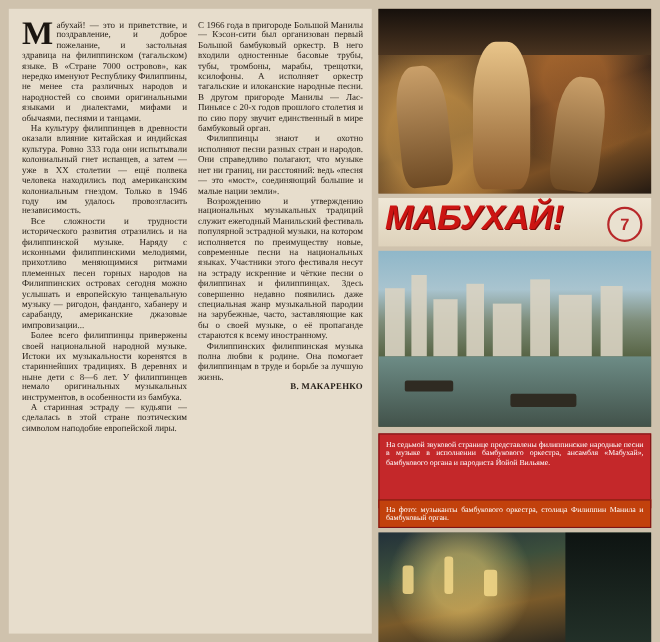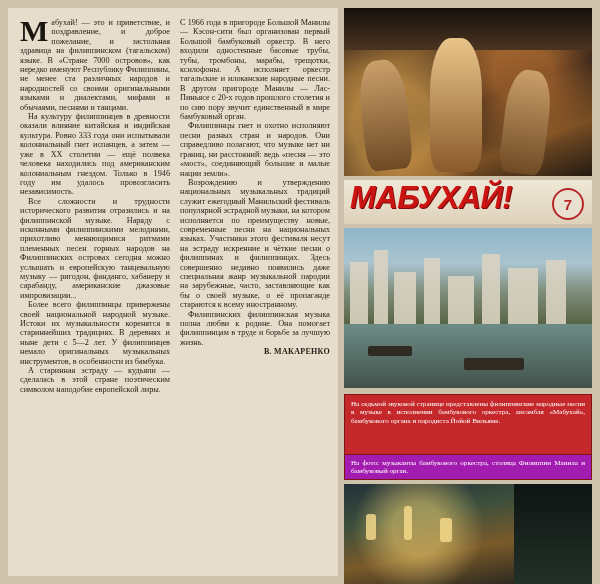--- a/index.html
+++ b/index.html
@@ -106,21 +106,21 @@
     background:#c4282a;color:#fff;
     border:1px solid #7d1416;
     box-sizing:border-box;
     padding:5px 6px;
     font-size:7.1px;line-height:8.4px;
     text-align:justify;
     font-family:"Liberation Serif", serif;
   }
   #caption2{
     position:absolute;left:0;top:446px;width:248px;height:26px;
-    background:#a21caf;color:#fff;border:1px solid #7d1416;
+    background:#c2410c;color:#fff;border:1px solid #7d1416;
     box-sizing:border-box;padding:4px 6px;
     font-size:7.1px;line-height:8.4px;text-align:justify;
   }
   
   #photo-bot{
     left:0;top:476px;width:248px;height:100px;
     background:
       radial-gradient(circle at 30% 45%, rgba(255,220,120,.5) 0 14%, rgba(0,0,0,0) 36%),
       linear-gradient(170deg,#23313a 0%, #3c4f3c 30%, #7a5a2a 60%, #151a1c 100%);
   }
@@ -131,27 +131,27 @@
 <body>
 
 <div class="page">
 
   <div class="text-area">
 
     <div class="col col-left">
       <p class="first"><span class="dropcap">М</span><span>абухай! — это и приветствие, и поздравление, и доброе пожелание, и застольная здравица на филиппинском (тагальском) языке. В «Стране 7000 островов», как нередко именуют Республику Филиппины, не менее ста различных народов и народностей со своими оригинальными языками и диалектами, мифами и обычаями, песнями и танцами.</span></p>
       <p>На культуру филиппинцев в древности оказали влияние китайская и индийская культура. Ровно 333 года они испытывали колониальный гнет испанцев, а затем — уже в XX столетии — ещё полвека человека находились под американским колониальным гнездом. Только в 1946 году им удалось провозгласить независимость.</p>
       <p>Все сложности и трудности исторического развития отразились и на филиппинской музыке. Наряду с исконными филиппинскими мелодиями, прихотливо меняющимися ритмами племенных песен горных народов на Филиппинских островах сегодня можно услышать и европейскую танцевальную музыку — ригодон, фанданго, хабанеру и сарабанду, американские джазовые импровизации...</p>
-      <p>Более всего филиппинцы привержены своей национальной народной музыке. Истоки их музыкальности коренятся в стариннейших традициях. В деревнях и ныне дети с 5—2 лет. У филиппинцев немало оригинальных музыкальных инструментов, в особенности из бамбука.</p>
+      <p>Более всего филиппинцы привержены своей национальной народной музыке. Истоки их музыкальности коренятся в стариннейших традициях. В деревнях и ныне дети с 8—6 лет. У филиппинцев немало оригинальных музыкальных инструментов, в особенности из бамбука.</p>
       <p>А старинная эстраду — кудьяпи — сделалась в этой стране поэтическим символом наподобие европейской лиры.</p>
     </div>
 
     <div class="col col-right">
       <p class="first">С 1966 года в пригороде Большой Манилы — Кэсон-сити был организован первый Большой бамбуковый оркестр. В него входили одностенные басовые трубы, тубы, тромбоны, марабы, трещотки, ксилофоны. А исполняет оркестр тагальские и илоканские народные песни. В другом пригороде Манилы — Лас-Пиньясе с 20-х годов прошлого столетия и по сию пору звучит единственный в мире бамбуковый орган.</p>
-      <p>Филиппинцы гнет и охотно исполняют песни разных стран и народов. Они справедливо полагают, что музыке нет ни границ, ни расстояний: ведь «песня — это «мост», соединяющий большие и малые нации земли».</p>
+      <p>Филиппинцы знают и охотно исполняют песни разных стран и народов. Они справедливо полагают, что музыке нет ни границ, ни расстояний: ведь «песня — это «мост», соединяющий большие и малые нации земли».</p>
       <p>Возрождению и утверждению национальных музыкальных традиций служит ежегодный Манильский фестиваль популярной эстрадной музыки, на котором исполняется по преимуществу новые, современные песни на национальных языках. Участники этого фестиваля несут на эстраду искренние и чёткие песни о филиппинах и филиппинцах. Здесь совершенно недавно появились даже специальная жанр музыкальной пародии на зарубежные, часто, заставляющие как бы о своей музыке, о её пропаганде стараются к всему иностранному.</p>
       <p>Филиппинских филиппинская музыка полна любви к родине. Она помогает филиппинцам в труде и борьбе за лучшую жизнь.</p>
       <div class="signature">В. МАКАРЕНКО</div>
     </div>
 
   </div>
 
   <div class="photo-col">
 
     <div class="photo" id="photo-top">

